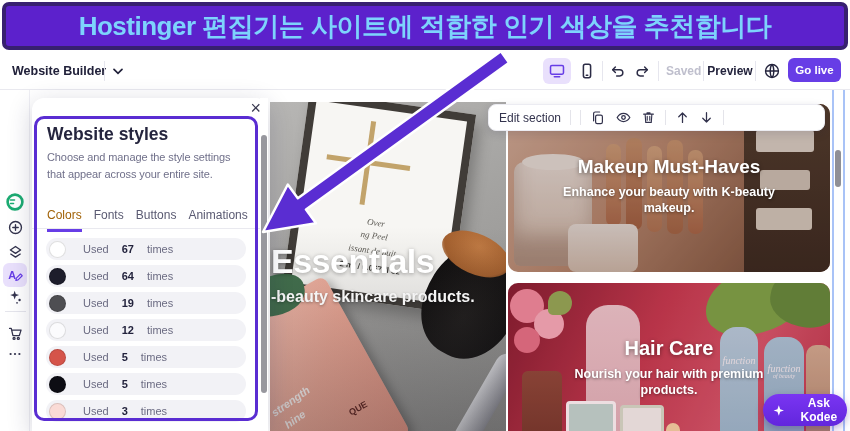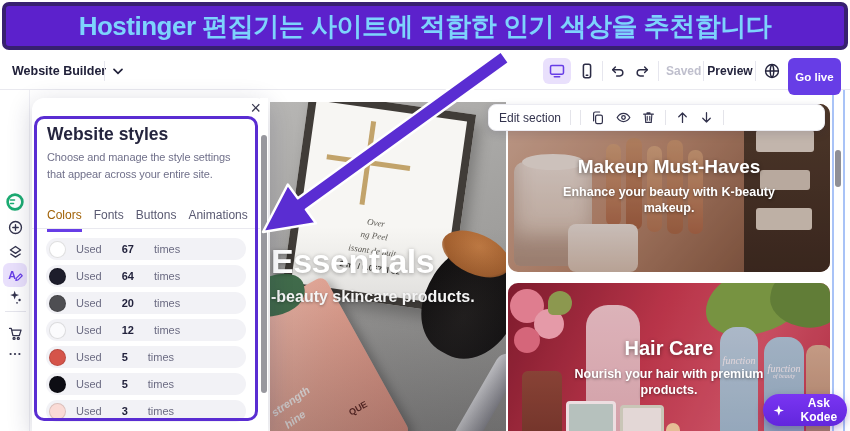--- a/index.html
+++ b/index.html
@@ -17,21 +17,21 @@
   .topbar { position:absolute; left:0; top:52px; width:850px; height:38px; z-index:5;
     background:#fff; border-bottom:1px solid #e9e9ef; }
   .wb { position:absolute; left:12px; top:0; height:38px; display:flex; align-items:center; gap:7px;
     font-size:12.5px; font-weight:bold; color:#21213a; cursor:pointer; }
   .tsep { position:absolute; top:9px; width:1px; height:20px; background:#e6e6ee; }
   .iconbtn { position:absolute; top:6px; height:26px; border:none; background:transparent; border-radius:6px;
     display:flex; align-items:center; justify-content:center; cursor:pointer; color:#2c2c46; }
   .iconbtn.activepill { background:#e9e0fc; color:#673de6; }
   .tlabel { position:absolute; top:0; height:38px; display:flex; align-items:center;
     font-size:12px; font-weight:bold; }
-  .golive { position:absolute; left:788px; top:6px; width:53px; height:37px; border:none;
+  .golive { position:absolute; left:788px; top:6px; width:53px; height:24px; border:none;
     background:#673de6; color:#fff; font-weight:bold; font-size:11.5px; border-radius:6px;
     font-family:inherit; cursor:pointer; }
 
   
   .sidebar { position:absolute; left:0; top:90px; width:30px; height:341px; background:#fff;
     border-right:1px solid #efeff4; z-index:5; }
   .sbtn { position:absolute; left:3px; width:24px; height:24px; border:none; background:transparent;
     border-radius:6px; display:flex; align-items:center; justify-content:center; color:#33334d; cursor:pointer; }
   .sbtn.active { background:#e9e0fc; color:#673de6; }
   .sdivider { position:absolute; left:5px; top:221px; width:21px; height:1px; background:#e5e5ec; }
@@ -111,21 +111,21 @@
   .p-desc { position:absolute; left:15px; top:51px; width:202px; font-size:11px; line-height:17px;
     color:#70708a; letter-spacing:-.1px; }
   .tabs { position:absolute; left:15px; top:110px; display:flex; gap:12px; font-size:12px; color:#5a5a72; }
   .tab { padding-bottom:7px; cursor:pointer; }
   .tab.active { color:#a16207; border-bottom:3px solid #673de6; }
   .p-divider { position:absolute; left:0; top:130px; width:236px; height:1px; background:#e9e9ef; }
   .crows { position:absolute; left:14px; top:140px; }
   .crow { width:200px; height:22px; margin-bottom:5px; border-radius:11px; background:#f2f2f6;
     display:flex; align-items:center; cursor:pointer; }
   .swatch { width:17px; height:17px; border-radius:50%; margin-left:3px; border:1px solid rgba(0,0,0,.12); flex:0 0 auto; }
-  .ctext { display:flex; gap:20px; margin-left:10px; font-size:11px; color:#6b6b82;justify-content:center; }
+  .ctext { display:flex; gap:13px; margin-left:17px; font-size:11px; color:#6b6b82;justify-content:center; }
   .ctext b { color:#23233d; }
 
   
   .panel-scroll { position:absolute; left:260px; top:98px; width:8px; height:333px; background:#fff; z-index:6; }
   .panel-thumb { position:absolute; left:1px; top:37px; width:6px; height:258px; background:#97979e; border-radius:3px; }
 
   
   .annotation-rect { position:absolute; left:34px; top:116px; width:224px; height:305px; z-index:7;
     border:3px solid #5a2dd2; border-radius:10px; pointer-events:none; }
   .annotation-arrow { position:absolute; left:0; top:0; z-index:8; pointer-events:none; }
@@ -386,21 +386,21 @@
         <span class="ctext">
             <span>Used</span>
             <b>64</b>
             <span>times</span>
           </span>
       </div>
       <div class="crow">
         <span class="swatch" style="background: rgb(78, 78, 82);"></span>
         <span class="ctext">
             <span>Used</span>
-            <b>20</b>
+            <b>19</b>
             <span>times</span>
           </span>
       </div>
       <div class="crow">
         <span class="swatch" style="background: rgb(251, 251, 253);"></span>
         <span class="ctext">
             <span>Used</span>
             <b>12</b>
             <span>times</span>
           </span>

